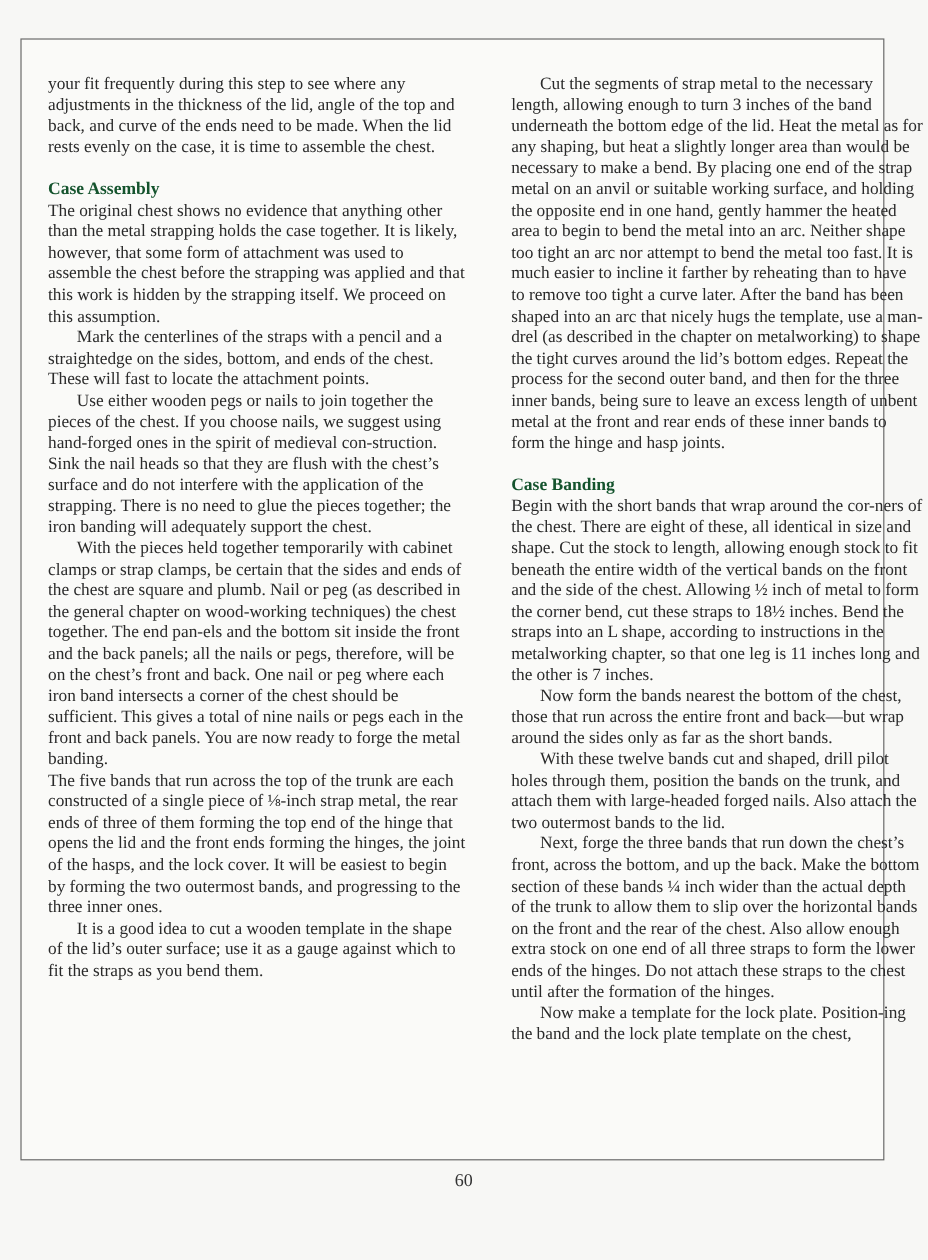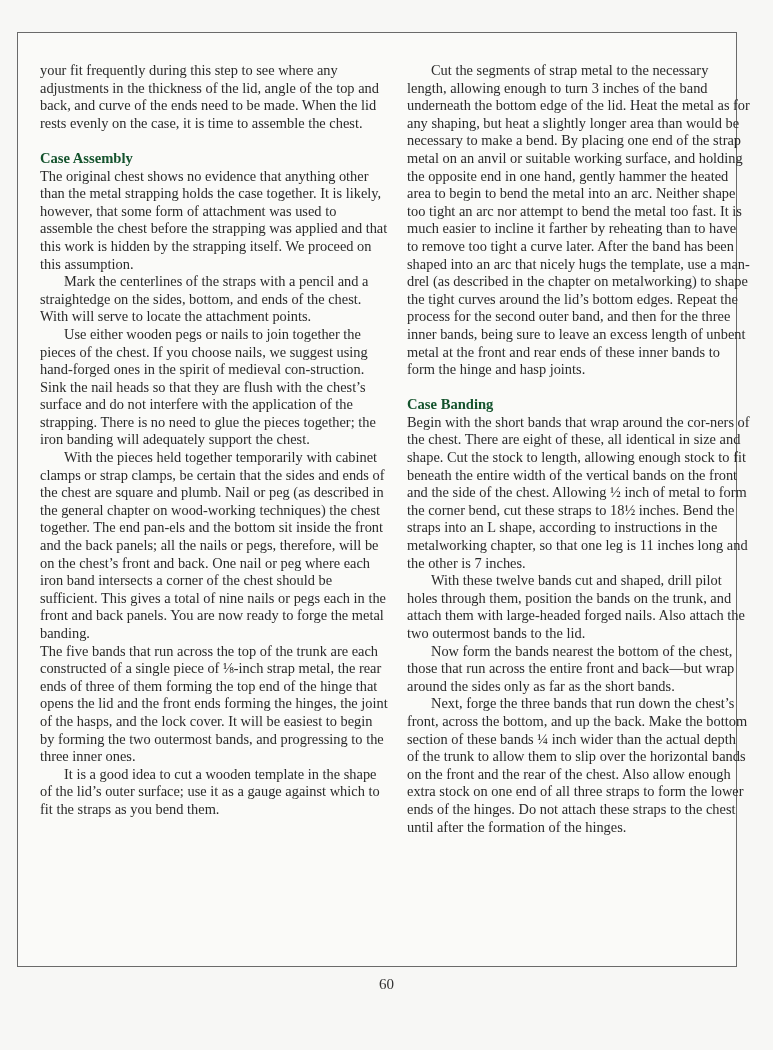--- a/index.html
+++ b/index.html
@@ -20,21 +20,21 @@
     background: #fafaf8;
   }
   .col {
     position: absolute;
     top: 29px;
     width: 348px;
     font-size: 14.4px;
     line-height: 17.6px;
   }
   .col.left { left: 22px; }
-  .col.right { left: 389px; width: 344px; }
+  .col.right { left: 408px; width: 344px; }
   .col p {
     margin: 0;
     text-align: left;
   }
   .col p.indent { text-indent: 24px; }
   .col h3 {
     margin: 17.6px 0 0 0;
     font-size: 14.6px;
     font-weight: bold;
     line-height: 17.6px;
@@ -50,30 +50,31 @@
   }
 </style>
 </head>
 <body>
 
 <div class="frame">
   <div class="col left">
     <p>your fit frequently during this step to see where any adjustments in the thickness of the lid, angle of the top and back, and curve of the ends need to be made. When the lid rests evenly on the case, it is time to assemble the chest.</p>
     <h3>Case Assembly</h3>
     <p>The original chest shows no evidence that anything other than the metal strapping holds the case together. It is likely, however, that some form of attachment was used to assemble the chest before the strapping was applied and that this work is hidden by the strapping itself. We proceed on this assumption.</p>
-    <p class="indent">Mark the centerlines of the straps with a pencil and a straightedge on the sides, bottom, and ends of the chest. With will serve to locate the attachment points.</p>
+    <p class="indent">Mark the centerlines of the straps with a pencil and a straightedge on the sides, bottom, and ends of the chest. These will fast to locate the attachment points.</p>
     <p class="indent">Use either wooden pegs or nails to join together the pieces of the chest. If you choose nails, we suggest using hand-forged ones in the spirit of medieval con-struction. Sink the nail heads so that they are flush with the chest’s surface and do not interfere with the application of the strapping. There is no need to glue the pieces together; the iron banding will adequately support the chest.</p>
     <p class="indent">With the pieces held together temporarily with cabinet clamps or strap clamps, be certain that the sides and ends of the chest are square and plumb. Nail or peg (as described in the general chapter on wood-working techniques) the chest together. The end pan-els and the bottom sit inside the front and the back panels; all the nails or pegs, therefore, will be on the chest’s front and back. One nail or peg where each iron band intersects a corner of the chest should be sufficient. This gives a total of nine nails or pegs each in the front and back panels. You are now ready to forge the metal banding.</p>
     <p>The five bands that run across the top of the trunk are each constructed of a single piece of ⅛-inch strap metal, the rear ends of three of them forming the top end of the hinge that opens the lid and the front ends forming the hinges, the joint of the hasps, and the lock cover. It will be easiest to begin by forming the two outermost bands, and progressing to the three inner ones.</p>
     <p class="indent">It is a good idea to cut a wooden template in the shape of the lid’s outer surface; use it as a gauge against which to fit the straps as you bend them.</p>
   </div>
 
   <div class="col right">
     <p class="indent">Cut the segments of strap metal to the necessary length, allowing enough to turn 3 inches of the band underneath the bottom edge of the lid. Heat the metal as for any shaping, but heat a slightly longer area than would be necessary to make a bend. By placing one end of the strap metal on an anvil or suitable working surface, and holding the opposite end in one hand, gently hammer the heated area to begin to bend the metal into an arc. Neither shape too tight an arc nor attempt to bend the metal too fast. It is much easier to incline it farther by reheating than to have to remove too tight a curve later. After the band has been shaped into an arc that nicely hugs the template, use a man-drel (as described in the chapter on metalworking) to shape the tight curves around the lid’s bottom edges. Repeat the process for the second outer band, and then for the three inner bands, being sure to leave an excess length of unbent metal at the front and rear ends of these inner bands to form the hinge and hasp joints.</p>
     <h3>Case Banding</h3>
     <p>Begin with the short bands that wrap around the cor-ners of the chest. There are eight of these, all identical in size and shape. Cut the stock to length, allowing enough stock to fit beneath the entire width of the vertical bands on the front and the side of the chest. Allowing ½ inch of metal to form the corner bend, cut these straps to 18½ inches. Bend the straps into an L shape, according to instructions in the metalworking chapter, so that one leg is 11 inches long and the other is 7 inches.</p>
+    <p class="indent">Now form the bands nearest the bottom of the chest, those that run across the entire front and back—but wrap around the sides only as far as the short bands.</p>
     <p class="indent">With these twelve bands cut and shaped, drill pilot holes through them, position the bands on the trunk, and attach them with large-headed forged nails. Also attach the two outermost bands to the lid.</p>
-    <p class="indent">Now form the bands nearest the bottom of the chest, those that run across the entire front and back—but wrap around the sides only as far as the short bands.</p>
     <p class="indent">Next, forge the three bands that run down the chest’s front, across the bottom, and up the back. Make the bottom section of these bands ¼ inch wider than the actual depth of the trunk to allow them to slip over the horizontal bands on the front and the rear of the chest. Also allow enough extra stock on one end of all three straps to form the lower ends of the hinges. Do not attach these straps to the chest until after the formation of the hinges.</p>
+    <p class="indent">Now make a template for the lock plate. Position-ing the band and the lock plate template on the chest,</p>
   </div>
 </div>
 
 <div class="page-number">60</div>
 
 </body></html>

